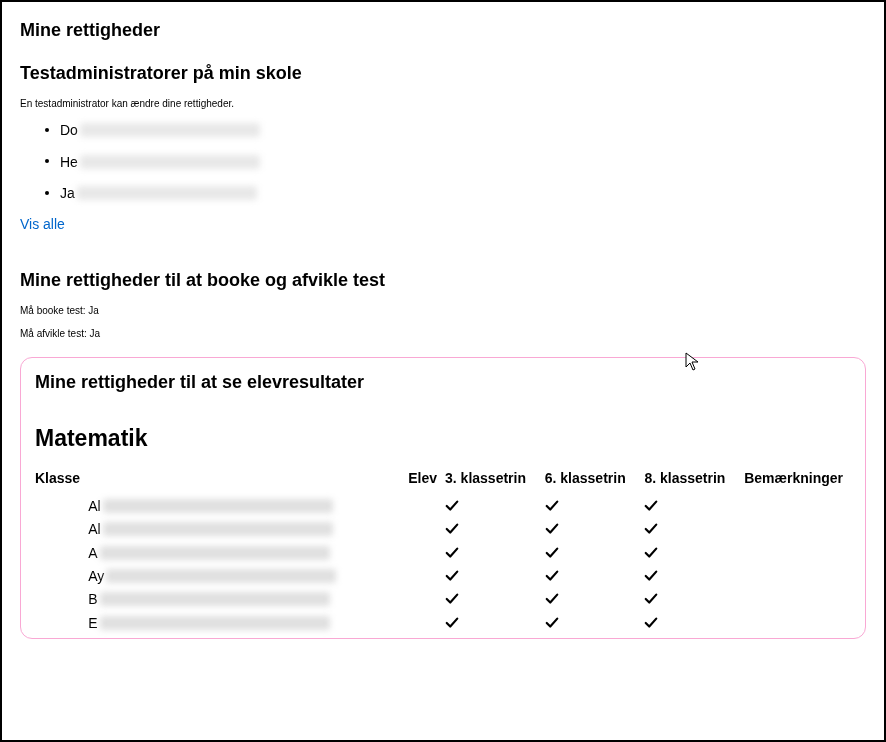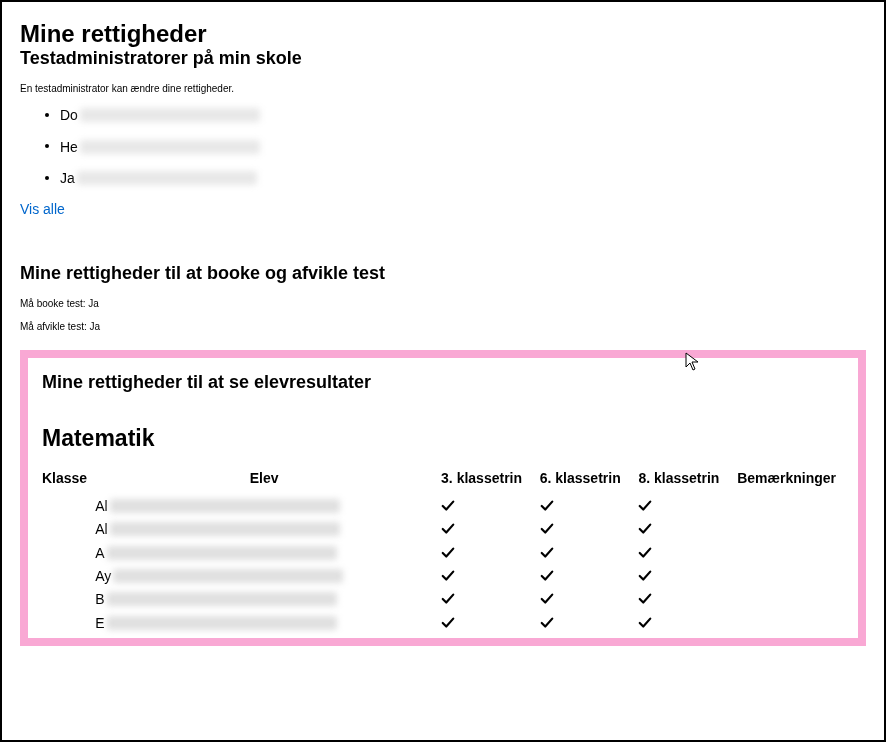--- a/index.html
+++ b/index.html
@@ -11,22 +11,23 @@
       font-family: Arial, Helvetica, sans-serif;
       background: #fff;
       width: 886px;
       height: 742px;
       border: 2px solid #000;
       padding: 18px 18px;
       position: relative;
       overflow: hidden;
     }
     h1 {
-      font-size: 24px;
-      font-weight: bold;
+      font-size: 18px;
+      font-weight: bold;
+      margin-bottom: 22px;
     }
     h2 {
       font-size: 18px;
       font-weight: bold;
       margin-bottom: 14px;
     }
     h3 {
       font-size: 23px;
       font-weight: bold;
       margin-bottom: 14px;
@@ -63,39 +64,39 @@
       filter: blur(3px);
       vertical-align: middle;
       border-radius: 2px;
       margin-left: 2px;
     }
     a.link {
       color: #0066cc;
       text-decoration: none;
       font-size: 14px;
       display: inline-block;
-      margin-bottom: 28px;
+      margin-bottom: 20px;
     }
     .section {
       margin-bottom: 18px;
     }
     .highlight-box {
-      border: 8px solid #f9a8d4;
-      border-radius: 0;
+      border: 1px solid #f9a8d4;
+      border-radius: 12px;
       padding: 14px 14px 4px 14px;
       margin-top: 6px;
     }
     table {
       border-collapse: collapse;
       width: 100%;
       font-size: 14px;
       margin-top: 4px;
     }
     th {
-      text-align: center;
+      text-align: right;
       font-weight: bold;
       padding: 4px 8px 8px 0;
       vertical-align: bottom;
       white-space: nowrap;
     }
     td {
       padding: 3px 8px 3px 0;
       vertical-align: top;
     }
     .col-klasse { width: 52px; }

